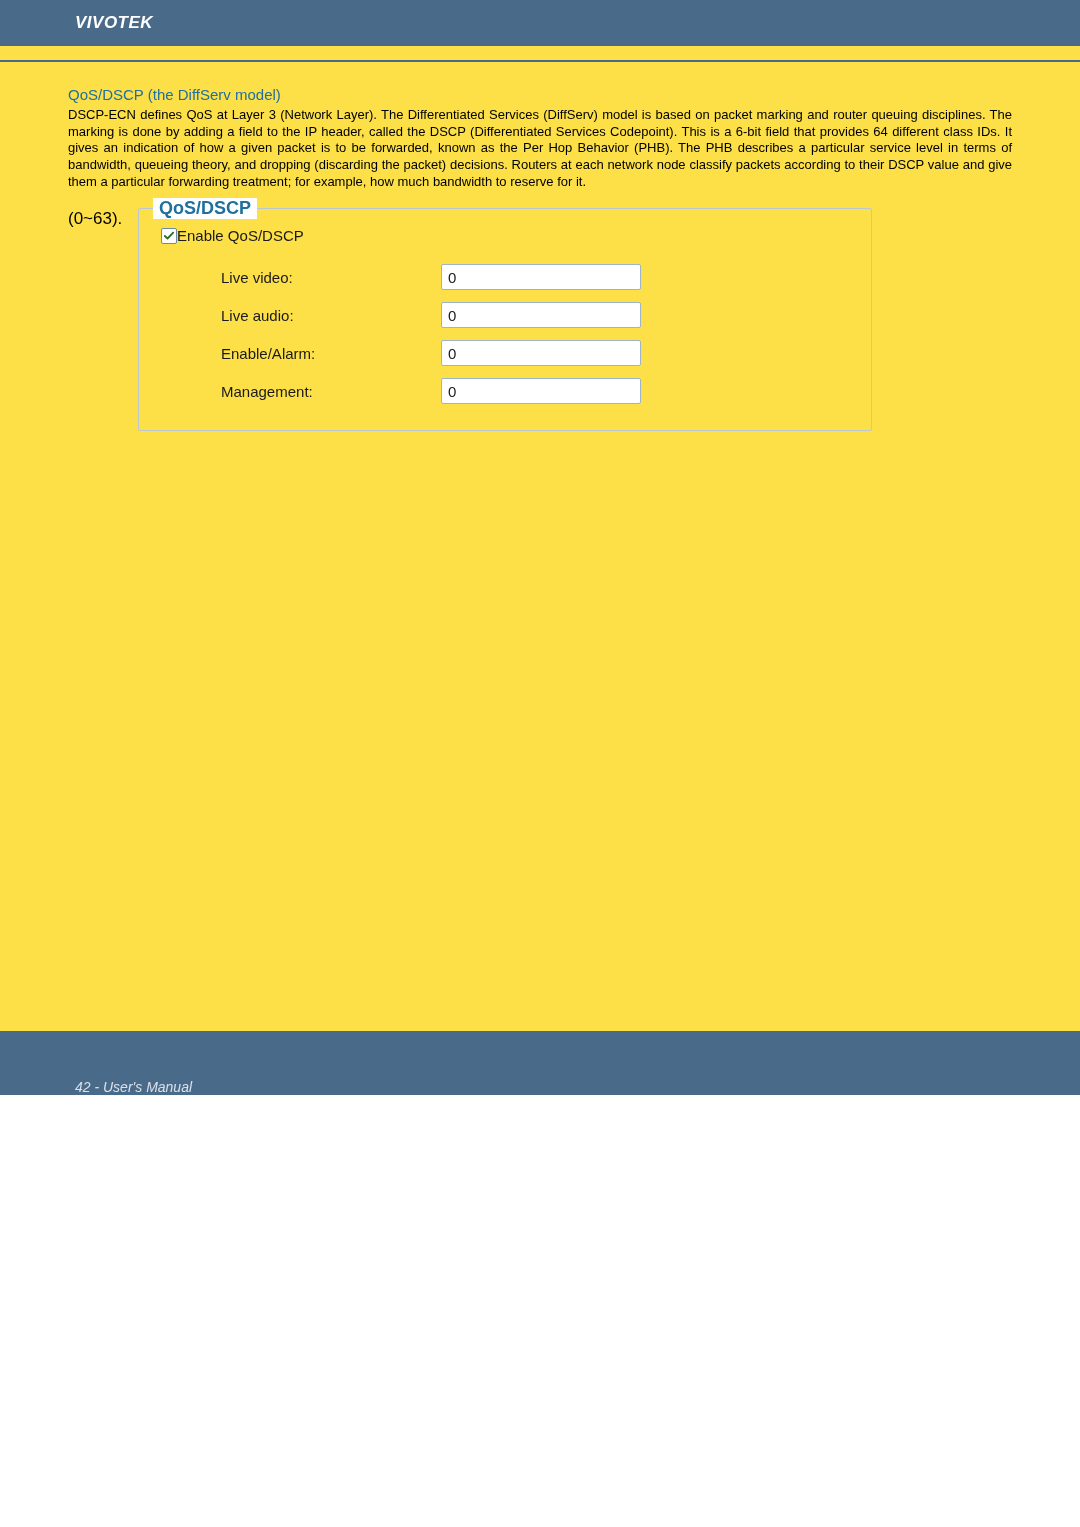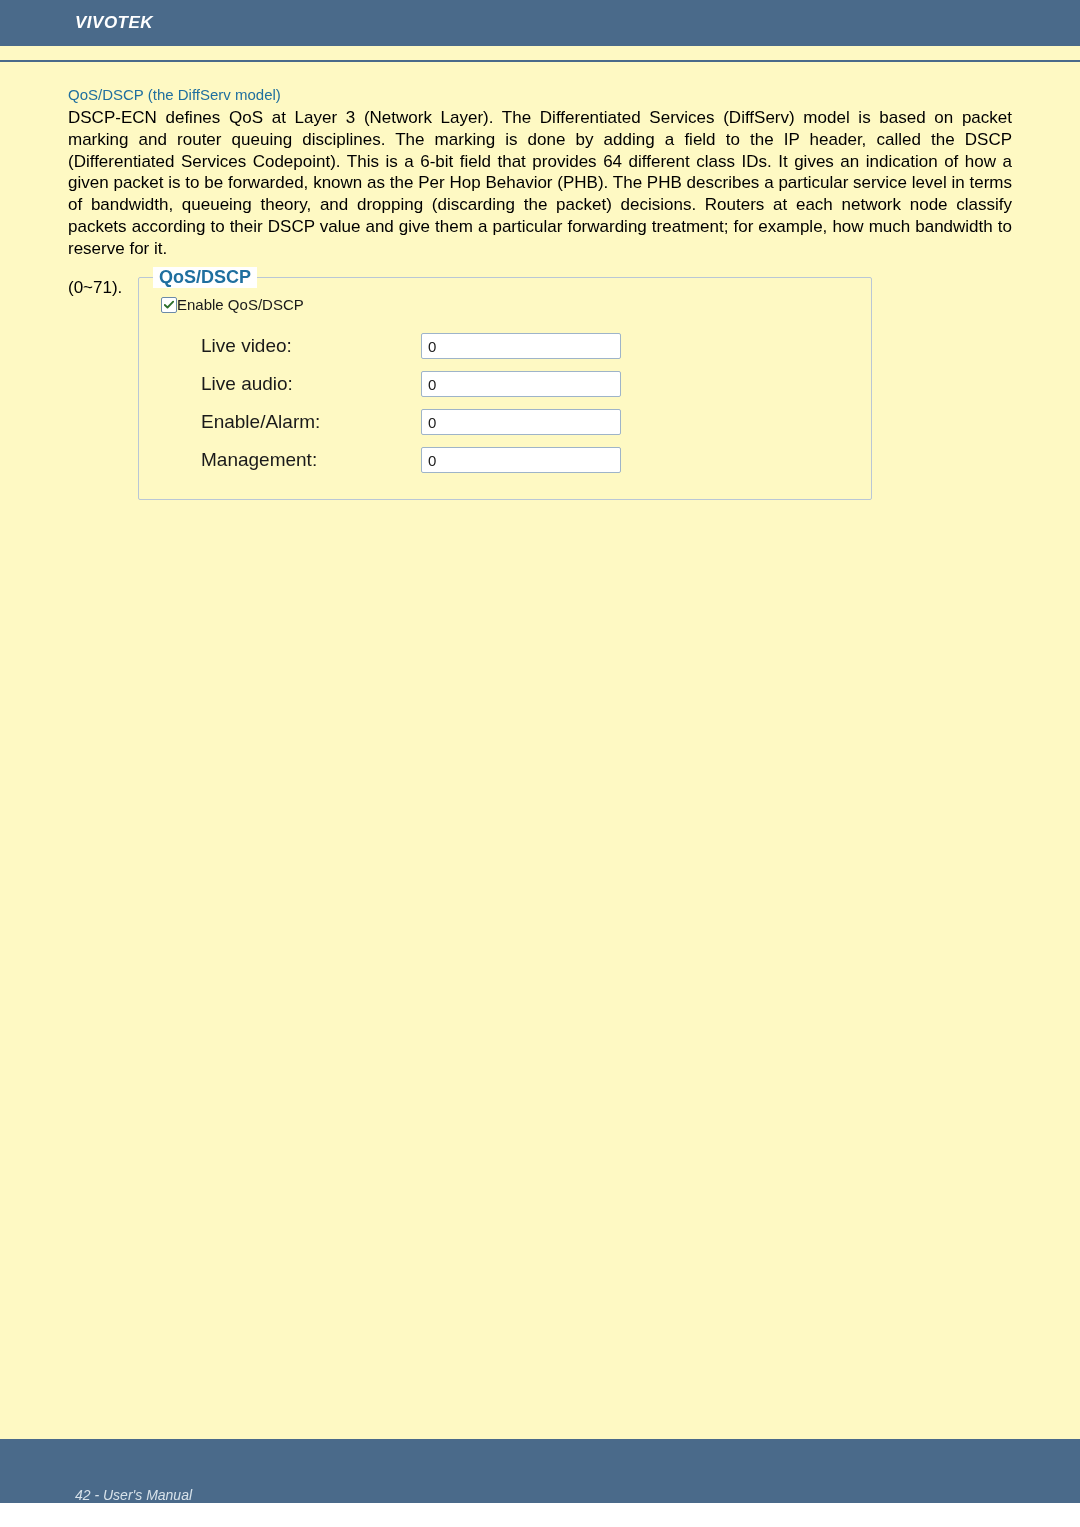--- a/index.html
+++ b/index.html
@@ -4,22 +4,22 @@
 <style>
   * { box-sizing: border-box; margin: 0; padding: 0; }
   html, body {
     width: 1080px;
     height: 1527px;
     font-family: Arial, Helvetica, sans-serif;
     background: #fff;
   }
   .page {
     width: 1080px;
-    height: 1503px;
-    background: #fef9c3;
+    height: 1095px;
+    background: #fde047;
     position: relative;
   }
   .header-bar {
     background: #4a6a8a;
     height: 46px;
     width: 100%;
     padding: 0 0 0 75px;
     display: flex;
     align-items: center;
   }
@@ -39,21 +39,21 @@
   .content {
     padding: 24px 68px 0 68px;
   }
   .section-title {
     color: #1f6f9f;
     font-size: 15px;
     margin-bottom: 4px;
   }
   .body-text {
     color: #000;
-    font-size: 17px;
+    font-size: 13px;
     line-height: 1.28;
     text-align: justify;
   }
   .body-text + .body-text {
     margin-top: 18px;
   }
   .flex-row {
     display: flex;
     align-items: flex-start;
     margin-top: 18px;
@@ -108,22 +108,23 @@
     color: #2c6e2c;
   }
   .field-row {
     display: flex;
     align-items: center;
     padding: 6px 0 6px 40px;
     gap: 0;
   }
   .field-label {
     width: 220px;
-    font-size: 19px;
+    font-size: 15px;
     color: #1a1a1a;
+    margin-left: 20px;
   }
   .field-input {
     width: 200px;
     height: 26px;
     border: 1px solid #9eb4c9;
     border-radius: 2px;
     font-size: 15px;
     padding: 2px 6px;
     color: #1a1a1a;
     background: #fff;
@@ -156,21 +157,21 @@
   <div class="header-rule"></div>
 
   <div class="content">
 
     <div class="section-title">QoS/DSCP (the DiffServ model)</div>
 
     <div class="body-text">DSCP-ECN defines QoS at Layer 3 (Network Layer). The Differentiated Services (DiffServ) model is based on packet marking and router queuing disciplines. The marking is done by adding a field to the IP header, called the DSCP (Differentiated Services Codepoint). This is a 6-bit field that provides 64 different class IDs. It gives an indication of how a given packet is to be forwarded, known as the Per Hop Behavior (PHB). The PHB describes a particular service level in terms of bandwidth, queueing theory, and dropping (discarding the packet) decisions. Routers at each network node classify packets according to their DSCP value and give them a particular forwarding treatment; for example, how much bandwidth to reserve for it.</div>
 
 
     <div class="flex-row">
-      <div class="range-prefix">(0~71).</div>
+      <div class="range-prefix">(0~63).</div>
 
       <div class="panel-wrap">
         <div class="fieldset">
           <div class="legend">QoS/DSCP</div>
 
           <div class="check-row">
             <span class="checkbox">
               <svg class="tick" viewBox="0 0 12 12">
                 <path d="M1 6 L4.2 9 L11 2" stroke="#2c6e2c" stroke-width="2.2" fill="none" stroke-linecap="round" stroke-linejoin="round"></path>
               </svg>

